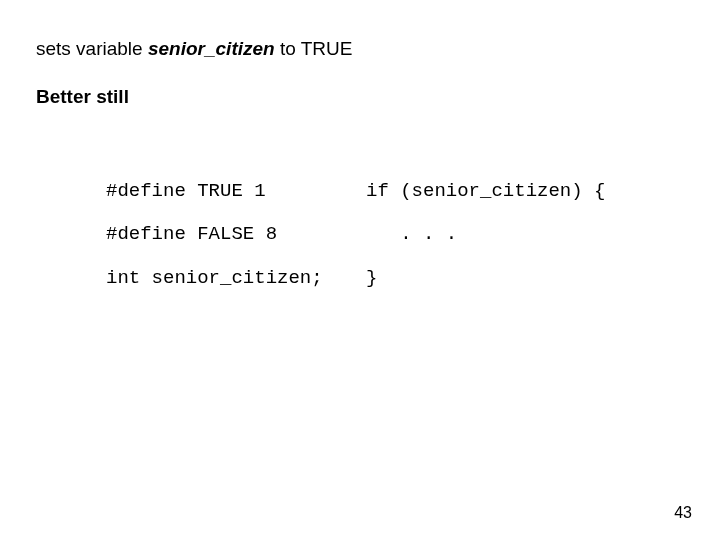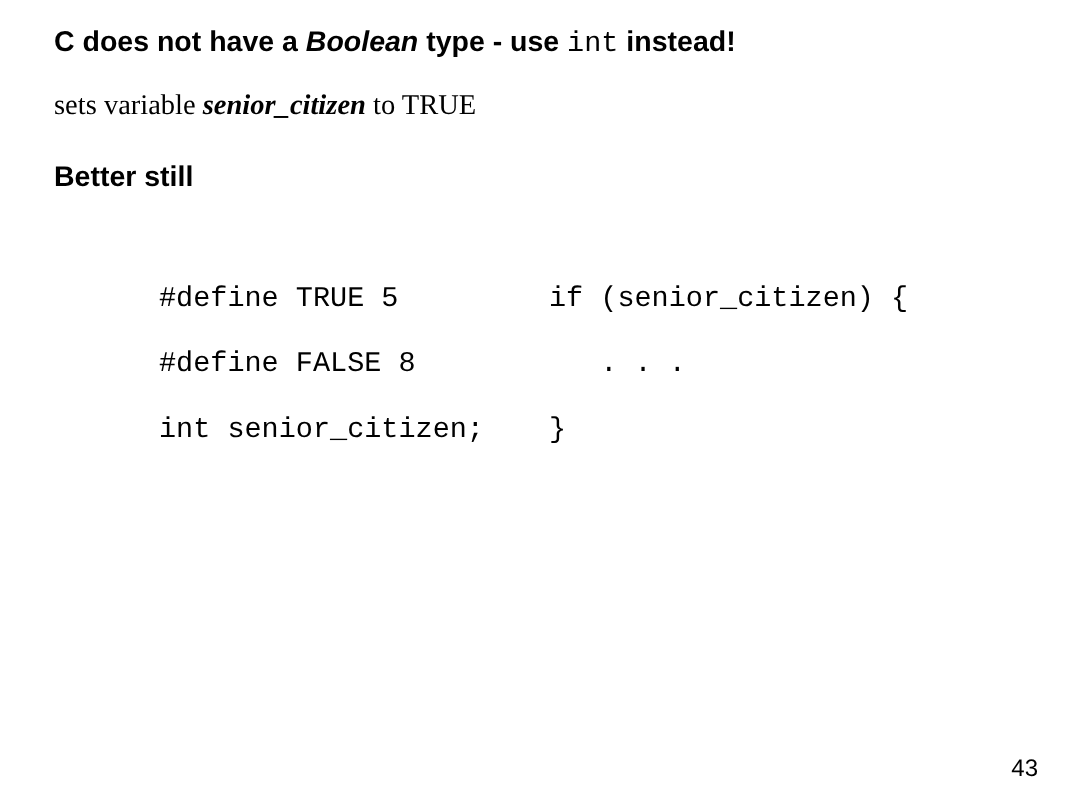--- a/index.html
+++ b/index.html
@@ -31,25 +31,24 @@
     margin-bottom: 22px;
   }
   .codeblock {
     margin-left: 70px;
     line-height: 2.0;
     white-space: pre;
   }
   .setline {
     margin-top: 20px;
     margin-bottom: 26px;
-    font-family: Liberation Serif, serif;
   }
   .better {
     font-weight: bold;
-    margin-bottom: 4px;
+    margin-bottom: 18px;
   }
   .twocol {
     margin-left: 70px;
     display: flex;
   }
   .left {
     width: 260px;
     line-height: 2.3;
     white-space: pre;
   }
@@ -62,35 +61,32 @@
     bottom: 18px;
     right: 28px;
     font-size: 16px;
   }
 </style>
 </head>
 <body>
 
 <div class="page">
 
-  <div class="heading bold">
-    <span>C does not have a </span><span class="italic">Boolean</span><span> type - use </span><span class="mono">int</span><span> instead!</span>
-  </div>
 
 
 
   <div class="setline">
     <span>sets variable </span><span class="bold italic">senior_citizen</span><span> to TRUE</span>
   </div>
 
   <div class="better">Better still</div>
 
   <div class="twocol">
     <div class="left mono">
-<span>#define TRUE 5</span>
+<span>#define TRUE 1</span>
 <span>#define FALSE 8</span>
 <span>int senior_citizen;</span>
 
 </div>
     <div class="right mono">
 <span>if (senior_citizen) {</span>
 <span>   . . .</span>
 <span>}</span></div>
   </div>
 

